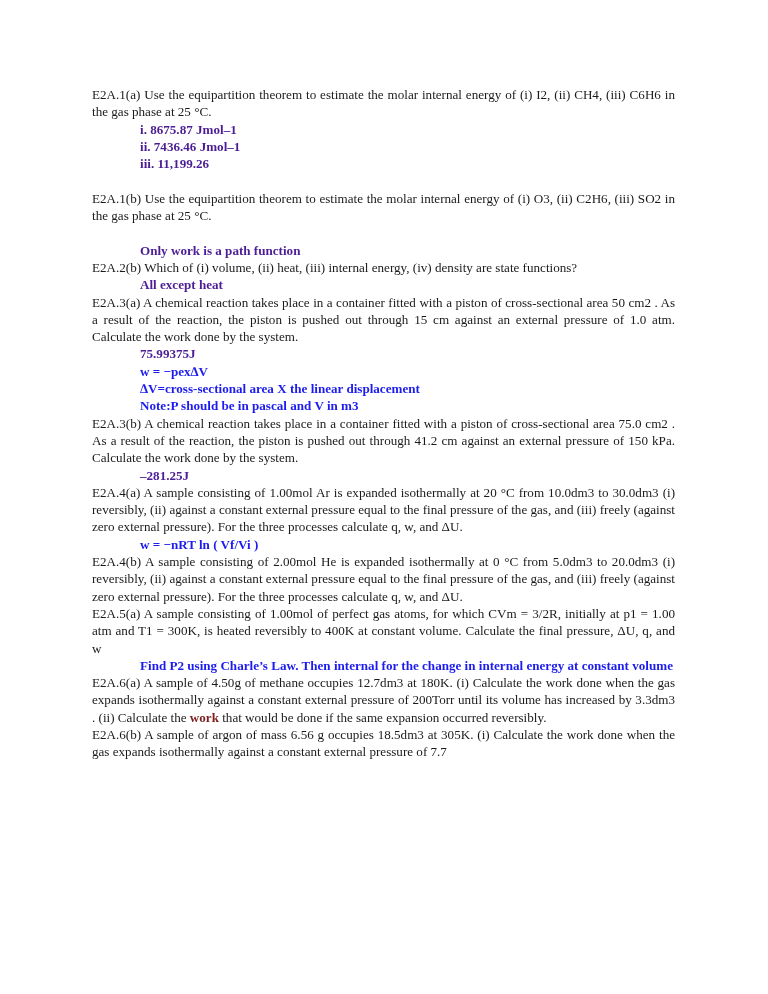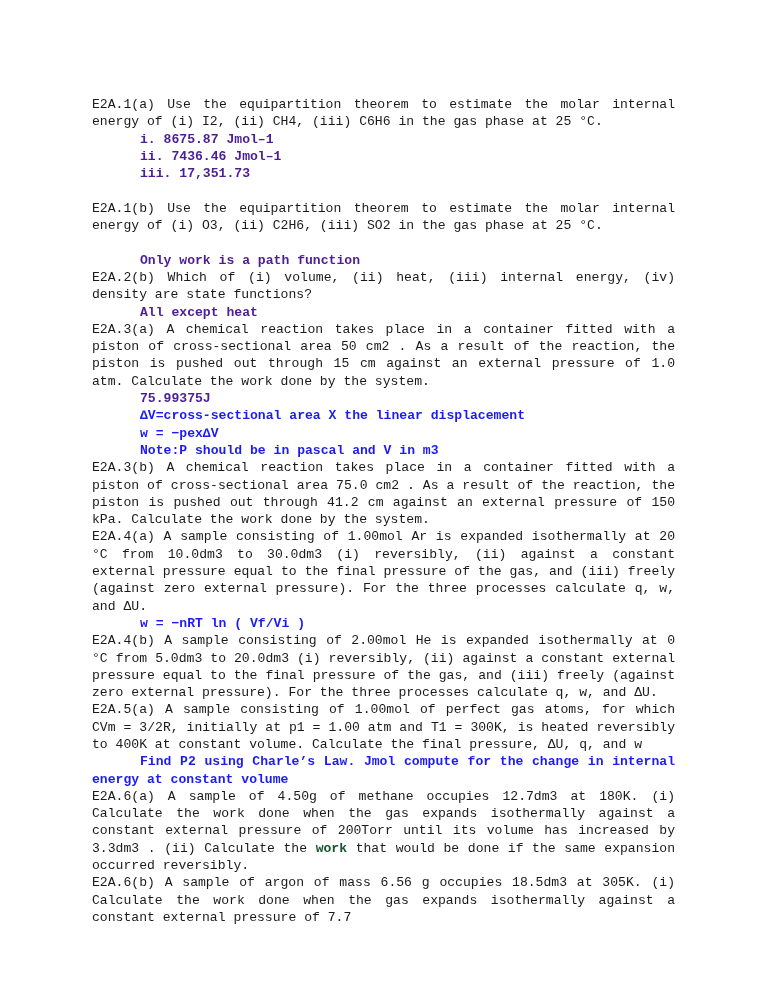--- a/index.html
+++ b/index.html
@@ -1,66 +1,67 @@
 <!DOCTYPE html>
 <html><head>
   <meta charset="utf-8">
   <style>
     html, body { margin: 0; padding: 0; background: #ffffff; }
     body { width: 768px; height: 994px; position: relative; overflow: hidden; }
     .page {
       position: absolute;
       left: 92px;
-      top: 96px;
+      top: 86px;
       width: 583px;
-      font-family: Liberation Mono, monospace;
+      font-family: Liberation Serif, serif;
       font-size: 13.1px;
       line-height: 17.3px;
       color: #1a1a1a;
     }
     .p { margin: 0; text-align: justify; text-align-last: left; }
     .ans { margin: 0; padding-left: 48px; font-weight: bold; color: #4c1d95; }
     .ans.blue { color: #1c1cf0; }
     .blue-block { margin: 0; font-weight: bold; color: #1c1cf0; text-align: justify; text-align-last: left; text-indent: 48px; }
     .gap { height: 17.3px; }
-    .inline-blue { color: #14532d; font-weight: bold; }
+    .inline-blue { color: #7f1d1d; font-weight: bold; }
   </style>
 </head>
 <body>
 
 <div class="page">
 
   <p class="p">E2A.1(a) Use the equipartition theorem to estimate the molar internal energy of (i) I2, (ii) CH4, (iii) C6H6 in the gas phase at 25 °C.</p>
   <p class="ans">i. 8675.87 Jmol–1</p>
   <p class="ans">ii. 7436.46 Jmol–1</p>
-  <p class="ans">iii. 17,351.73</p>
+  <p class="ans">iii. 11,199.26</p>
   <div class="gap"></div>
 
   <p class="p">E2A.1(b) Use the equipartition theorem to estimate the molar internal energy of (i) O3, (ii) C2H6, (iii) SO2 in the gas phase at 25 °C.</p>
   <div class="gap"></div>
 
   <p class="ans">Only work is a path function</p>
 
   <p class="p">E2A.2(b) Which of (i) volume, (ii) heat, (iii) internal energy, (iv) density are state functions?</p>
   <p class="ans">All except heat</p>
 
   <p class="p">E2A.3(a) A chemical reaction takes place in a container fitted with a piston of cross-sectional area 50 cm2 . As a result of the reaction, the piston is pushed out through 15 cm against an external pressure of 1.0 atm. Calculate the work done by the system.</p>
   <p class="ans">75.99375J</p>
+  <p class="ans blue">w = −pex∆V</p>
   <p class="ans blue">∆V=cross-sectional area X the linear displacement</p>
-  <p class="ans blue">w = −pex∆V</p>
   <p class="ans blue">Note:P should be in pascal and V in m3</p>
 
   <p class="p">E2A.3(b) A chemical reaction takes place in a container fitted with a piston of cross-sectional area 75.0 cm2 . As a result of the reaction, the piston is pushed out through 41.2 cm against an external pressure of 150 kPa. Calculate the work done by the system.</p>
+  <p class="ans">–281.25J</p>
 
   <p class="p">E2A.4(a) A sample consisting of 1.00mol Ar is expanded isothermally at 20 °C from 10.0dm3 to 30.0dm3 (i) reversibly, (ii) against a constant external pressure equal to the final pressure of the gas, and (iii) freely (against zero external pressure). For the three processes calculate q, w, and ΔU.</p>
   <p class="ans blue">w = −nRT ln ( Vf/Vi )</p>
 
   <p class="p">E2A.4(b) A sample consisting of 2.00mol He is expanded isothermally at 0 °C from 5.0dm3 to 20.0dm3 (i) reversibly, (ii) against a constant external pressure equal to the final pressure of the gas, and (iii) freely (against zero external pressure). For the three processes calculate q, w, and ΔU.</p>
 
   <p class="p">E2A.5(a) A sample consisting of 1.00mol of perfect gas atoms, for which CVm = 3/2R, initially at p1 = 1.00 atm and T1 = 300K, is heated reversibly to 400K at constant volume. Calculate the final pressure, ΔU, q, and w</p>
-  <p class="blue-block">Find P2 using Charle’s Law. Jmol compute for the change in internal energy at constant volume</p>
+  <p class="blue-block">Find P2 using Charle’s Law. Then internal for the change in internal energy at constant volume</p>
 
 
   <p class="p"><span>E2A.6(a) A sample of 4.50g of methane occupies 12.7dm3 at 180K. (i) Calculate the work done when the gas expands isothermally against a constant external pressure of 200Torr until its volume has increased by 3.3dm3 . (ii) Calculate the </span><span class="inline-blue">work</span><span> that would be done if the same expansion occurred reversibly.</span></p>
 
   <p class="p">E2A.6(b) A sample of argon of mass 6.56 g occupies 18.5dm3 at 305K. (i) Calculate the work done when the gas expands isothermally against a constant external pressure of 7.7</p>
 
 </div>
 
 </body></html>

